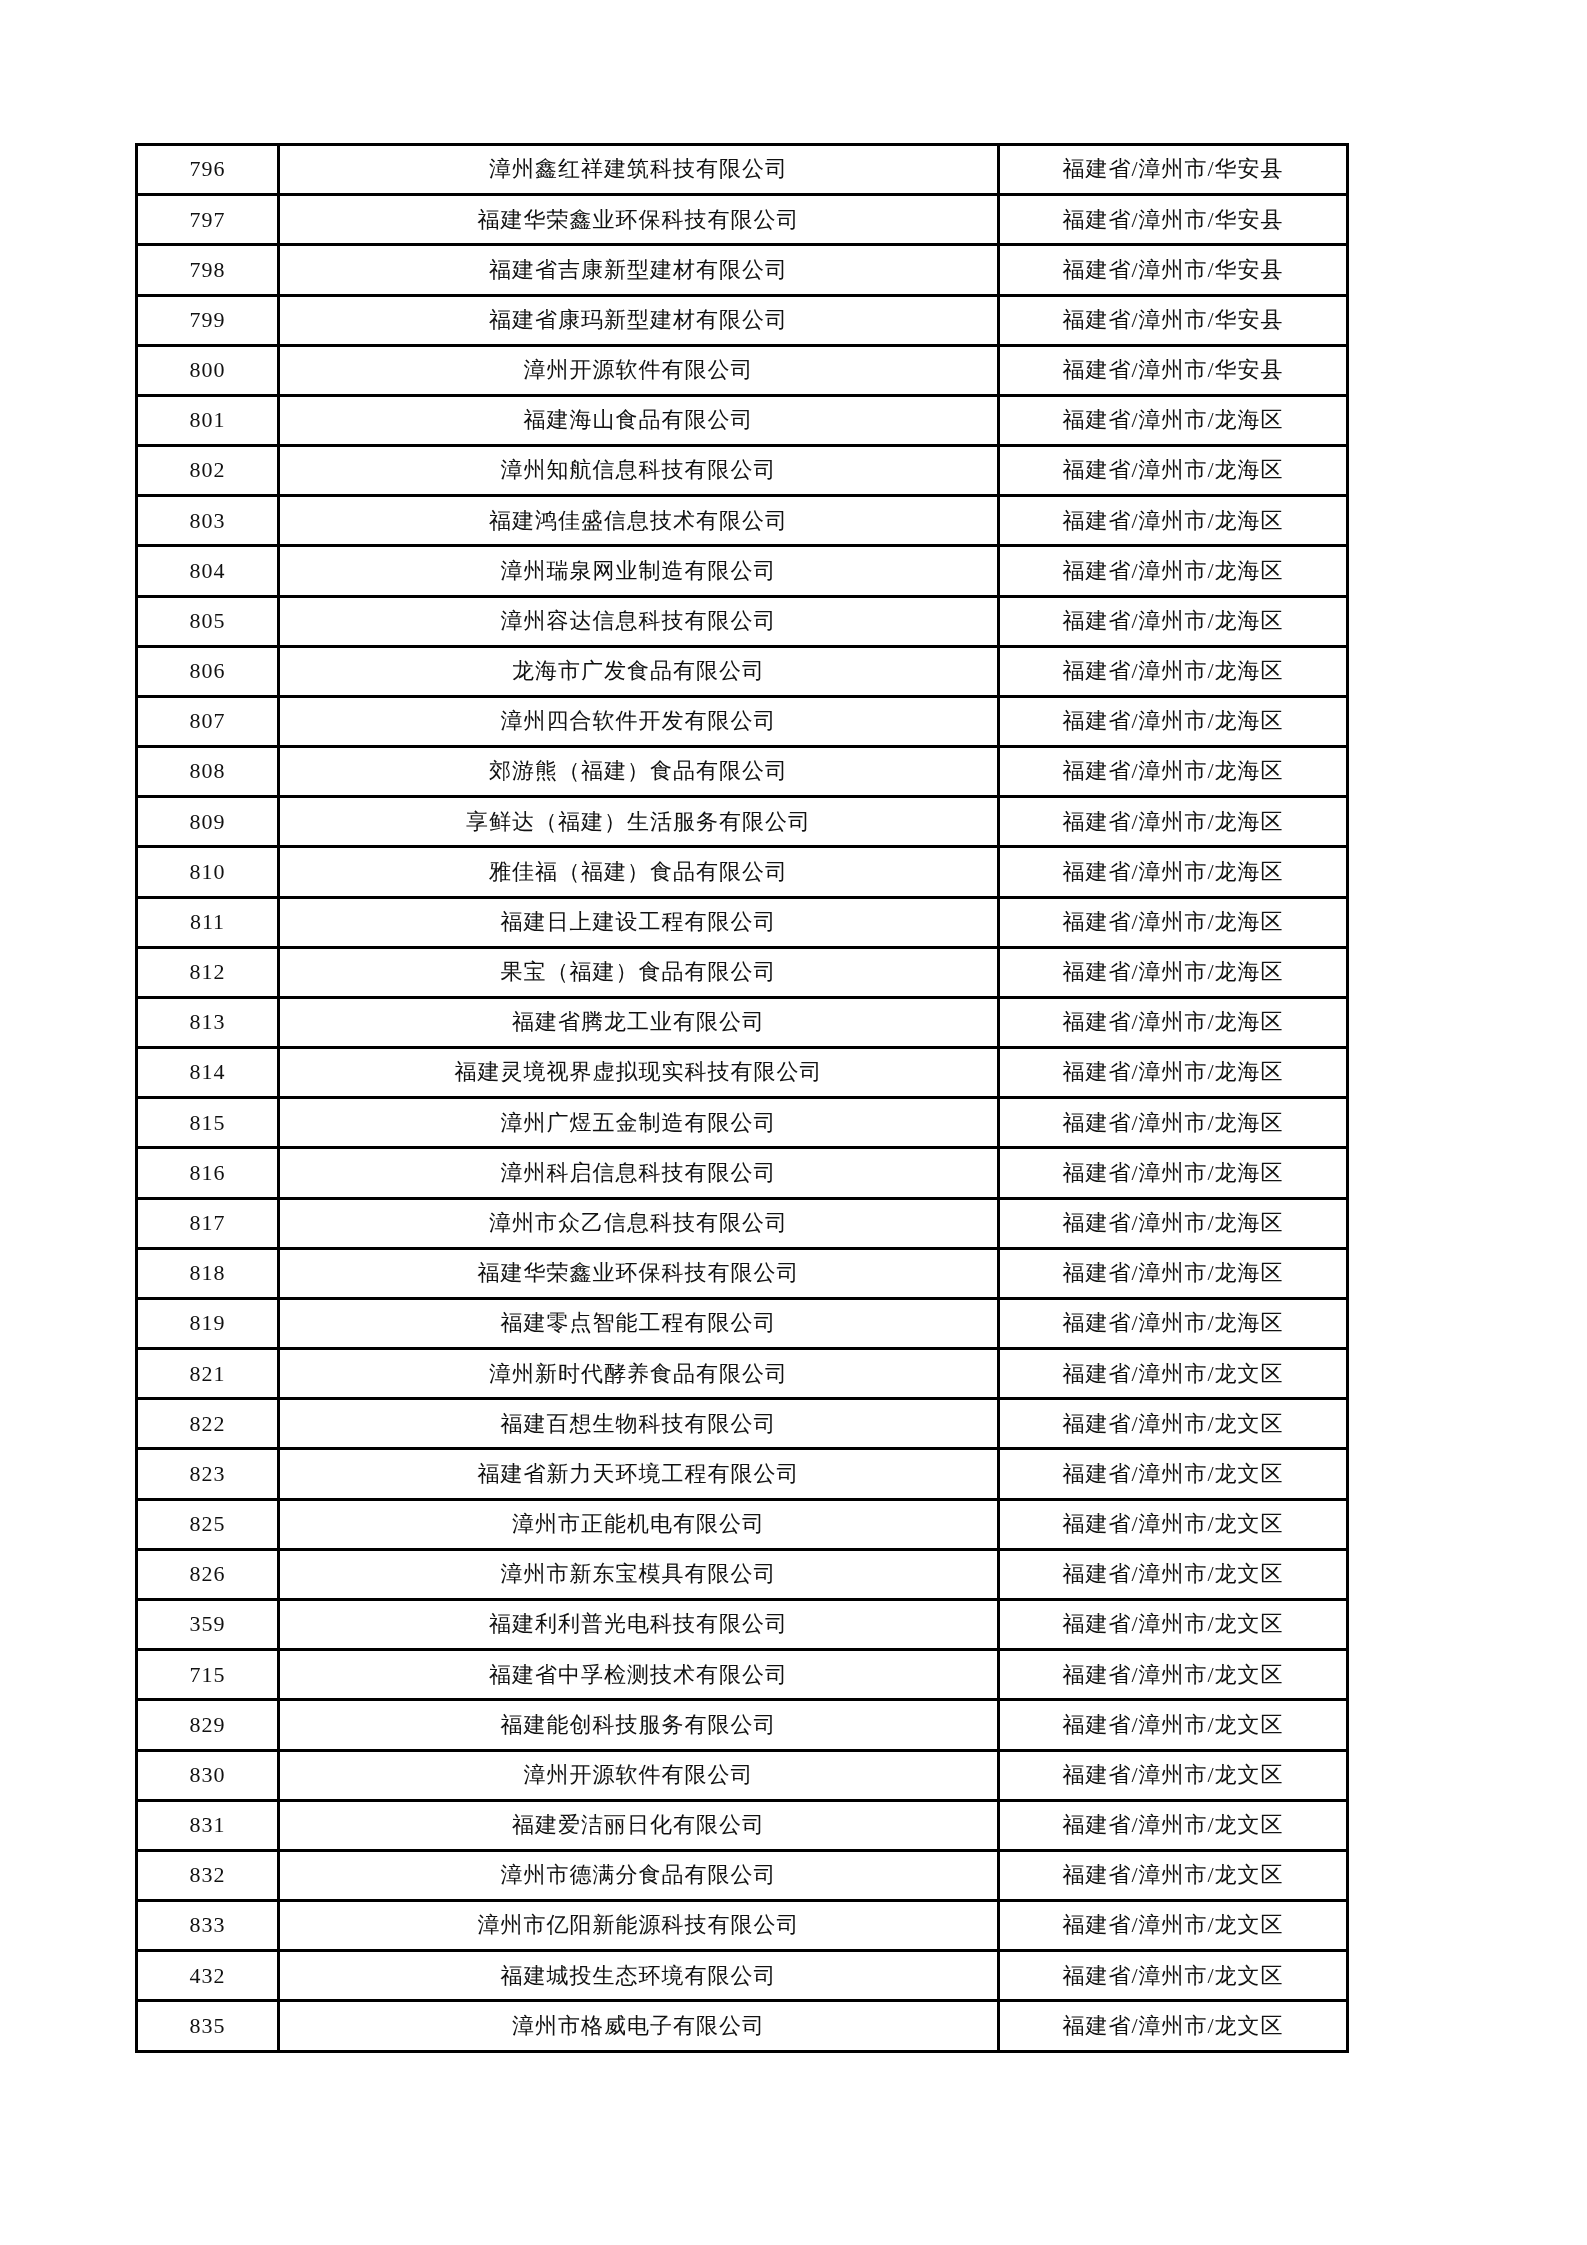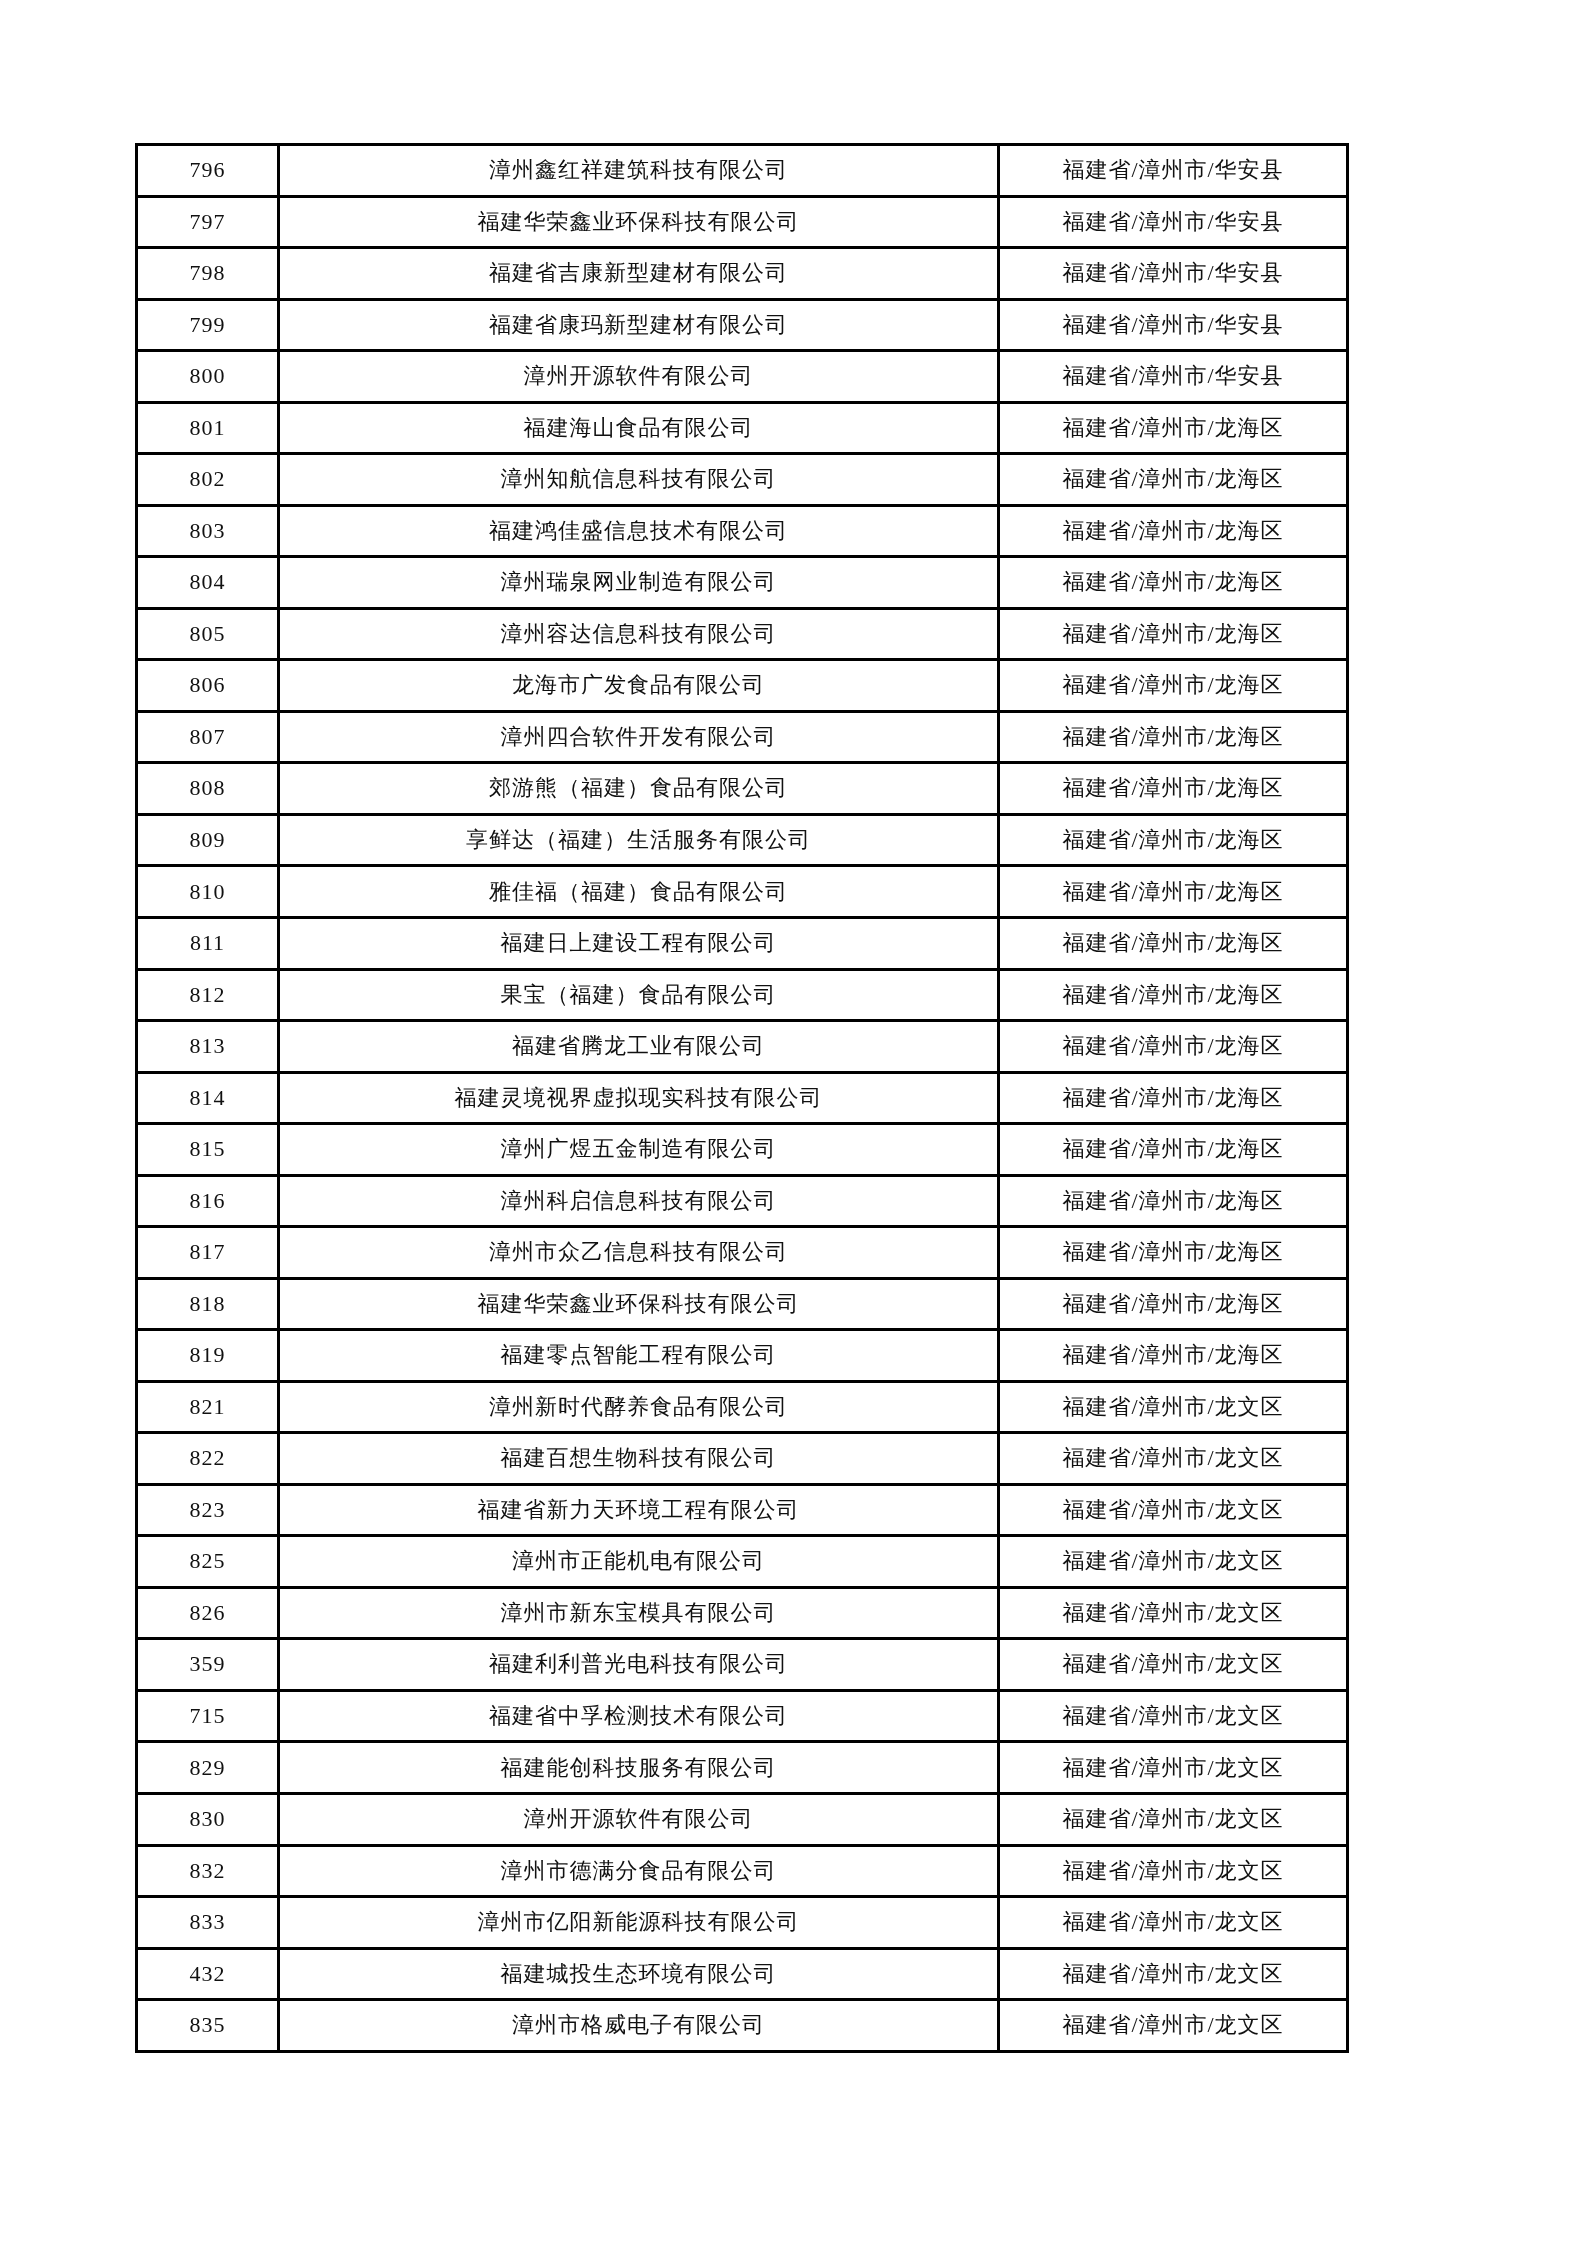--- a/index.html
+++ b/index.html
@@ -214,20 +214,25 @@
           <td class="col-no">829</td>
           <td class="col-company">福建能创科技服务有限公司</td>
           <td class="col-region">福建省/漳州市/龙文区</td>
         </tr>
         <tr>
           <td class="col-no">830</td>
           <td class="col-company">漳州开源软件有限公司</td>
           <td class="col-region">福建省/漳州市/龙文区</td>
         </tr>
         <tr>
+          <td class="col-no">831</td>
+          <td class="col-company">福建爱洁丽日化有限公司</td>
+          <td class="col-region">福建省/漳州市/龙文区</td>
+        </tr>
+        <tr>
           <td class="col-no">832</td>
           <td class="col-company">漳州市德满分食品有限公司</td>
           <td class="col-region">福建省/漳州市/龙文区</td>
         </tr>
         <tr>
           <td class="col-no">833</td>
           <td class="col-company">漳州市亿阳新能源科技有限公司</td>
           <td class="col-region">福建省/漳州市/龙文区</td>
         </tr>
         <tr>

